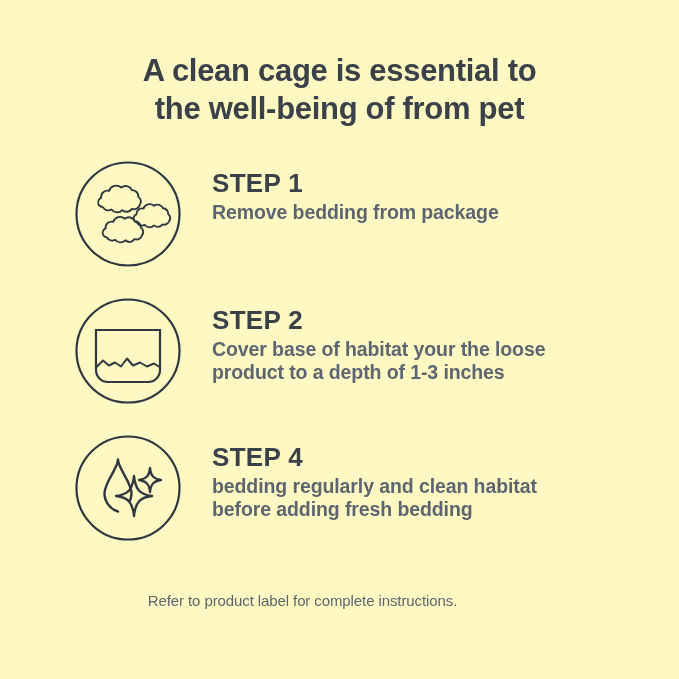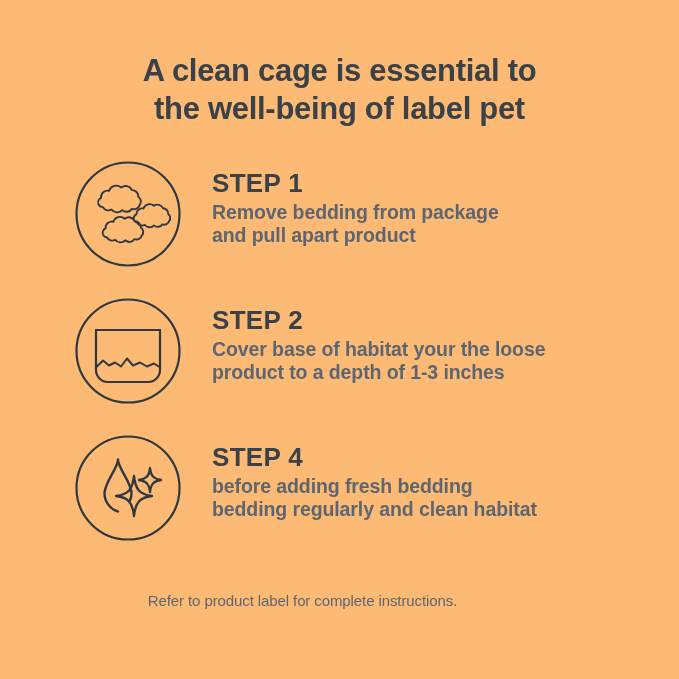--- a/index.html
+++ b/index.html
@@ -10,21 +10,21 @@
     width: 679px;
     height: 679px;
     background: #e2ecf8;
     font-family: "Liberation Sans", sans-serif;
     overflow: hidden;
   }
   .poster {
     position: relative;
     width: 679px;
     height: 679px;
-    background: #fdba74;
+    background: #fef9c3;
     box-sizing: border-box;
   }
 
   
   .title {
     position: absolute;
     top: 52px;
     left: 0;
     width: 679px;
     text-align: center;
@@ -109,21 +109,21 @@
     letter-spacing: -0.1px;
   }
 </style>
 </head>
 <body>
 
 <div class="poster">
 
   <div class="title">
     <span class="title-line">A clean cage is essential to</span>
-    <span class="title-line">the well-being of label pet</span>
+    <span class="title-line">the well-being of from pet</span>
   </div>
 
   <div class="steps">
 
     <div class="step-row r1">
       <div class="icon-wrap">
         <svg viewBox="0 0 108 108" xmlns="http://www.w3.org/2000/svg">
           <circle cx="54" cy="54" r="51.5" fill="none" stroke="#2f3840" stroke-width="2.2"></circle>
 
           <path d="M24.5 44.5
@@ -163,21 +163,20 @@
                    a6.0 6.0 0 0 1 -9.2 1.2
                    a6.7 6.7 0 0 1 -10.2 -0.6
                    a5.8 5.8 0 0 1 -8.2 -2.2
                    a5.0 5.0 0 0 1 -4.0 -3.0 z" fill="none" stroke="#2f3840" stroke-width="1.9" stroke-linejoin="round"></path>
         </svg>
       </div>
       <div class="step-text">
         <div class="step-head">STEP 1</div>
         <div class="step-body">
           <span>Remove bedding from package</span>
-          <span>and pull apart product</span>
         </div>
       </div>
     </div>
 
     <div class="step-row r2">
       <div class="icon-wrap">
         <svg viewBox="0 0 108 108" xmlns="http://www.w3.org/2000/svg">
           <circle cx="54" cy="54" r="51.5" fill="none" stroke="#2f3840" stroke-width="2.2"></circle>
 
           <path d="M22 33 L22 73 a12 12 0 0 0 12 12 L74 85 a12 12 0 0 0 12 -12 L86 33" fill="none" stroke="#2f3840" stroke-width="2.2" stroke-linecap="round"></path>
@@ -215,22 +214,22 @@
           <path d="M76 34
                    C76.9 42 79.5 44.8 87 46
                    C79.5 47.2 76.9 50 76 58
                    C75.1 50 72.5 47.2 65 46
                    C72.5 44.8 75.1 42 76 34 Z" fill="none" stroke="#2f3840" stroke-width="2.3" stroke-linejoin="round"></path>
         </svg>
       </div>
       <div class="step-text">
         <div class="step-head">STEP 4</div>
         <div class="step-body">
+          <span>bedding regularly and clean habitat</span>
           <span>before adding fresh bedding</span>
-          <span>bedding regularly and clean habitat</span>
         </div>
       </div>
     </div>
 
   </div>
 
   <div class="footer">Refer to product label for complete instructions.</div>
 
 </div>
 

